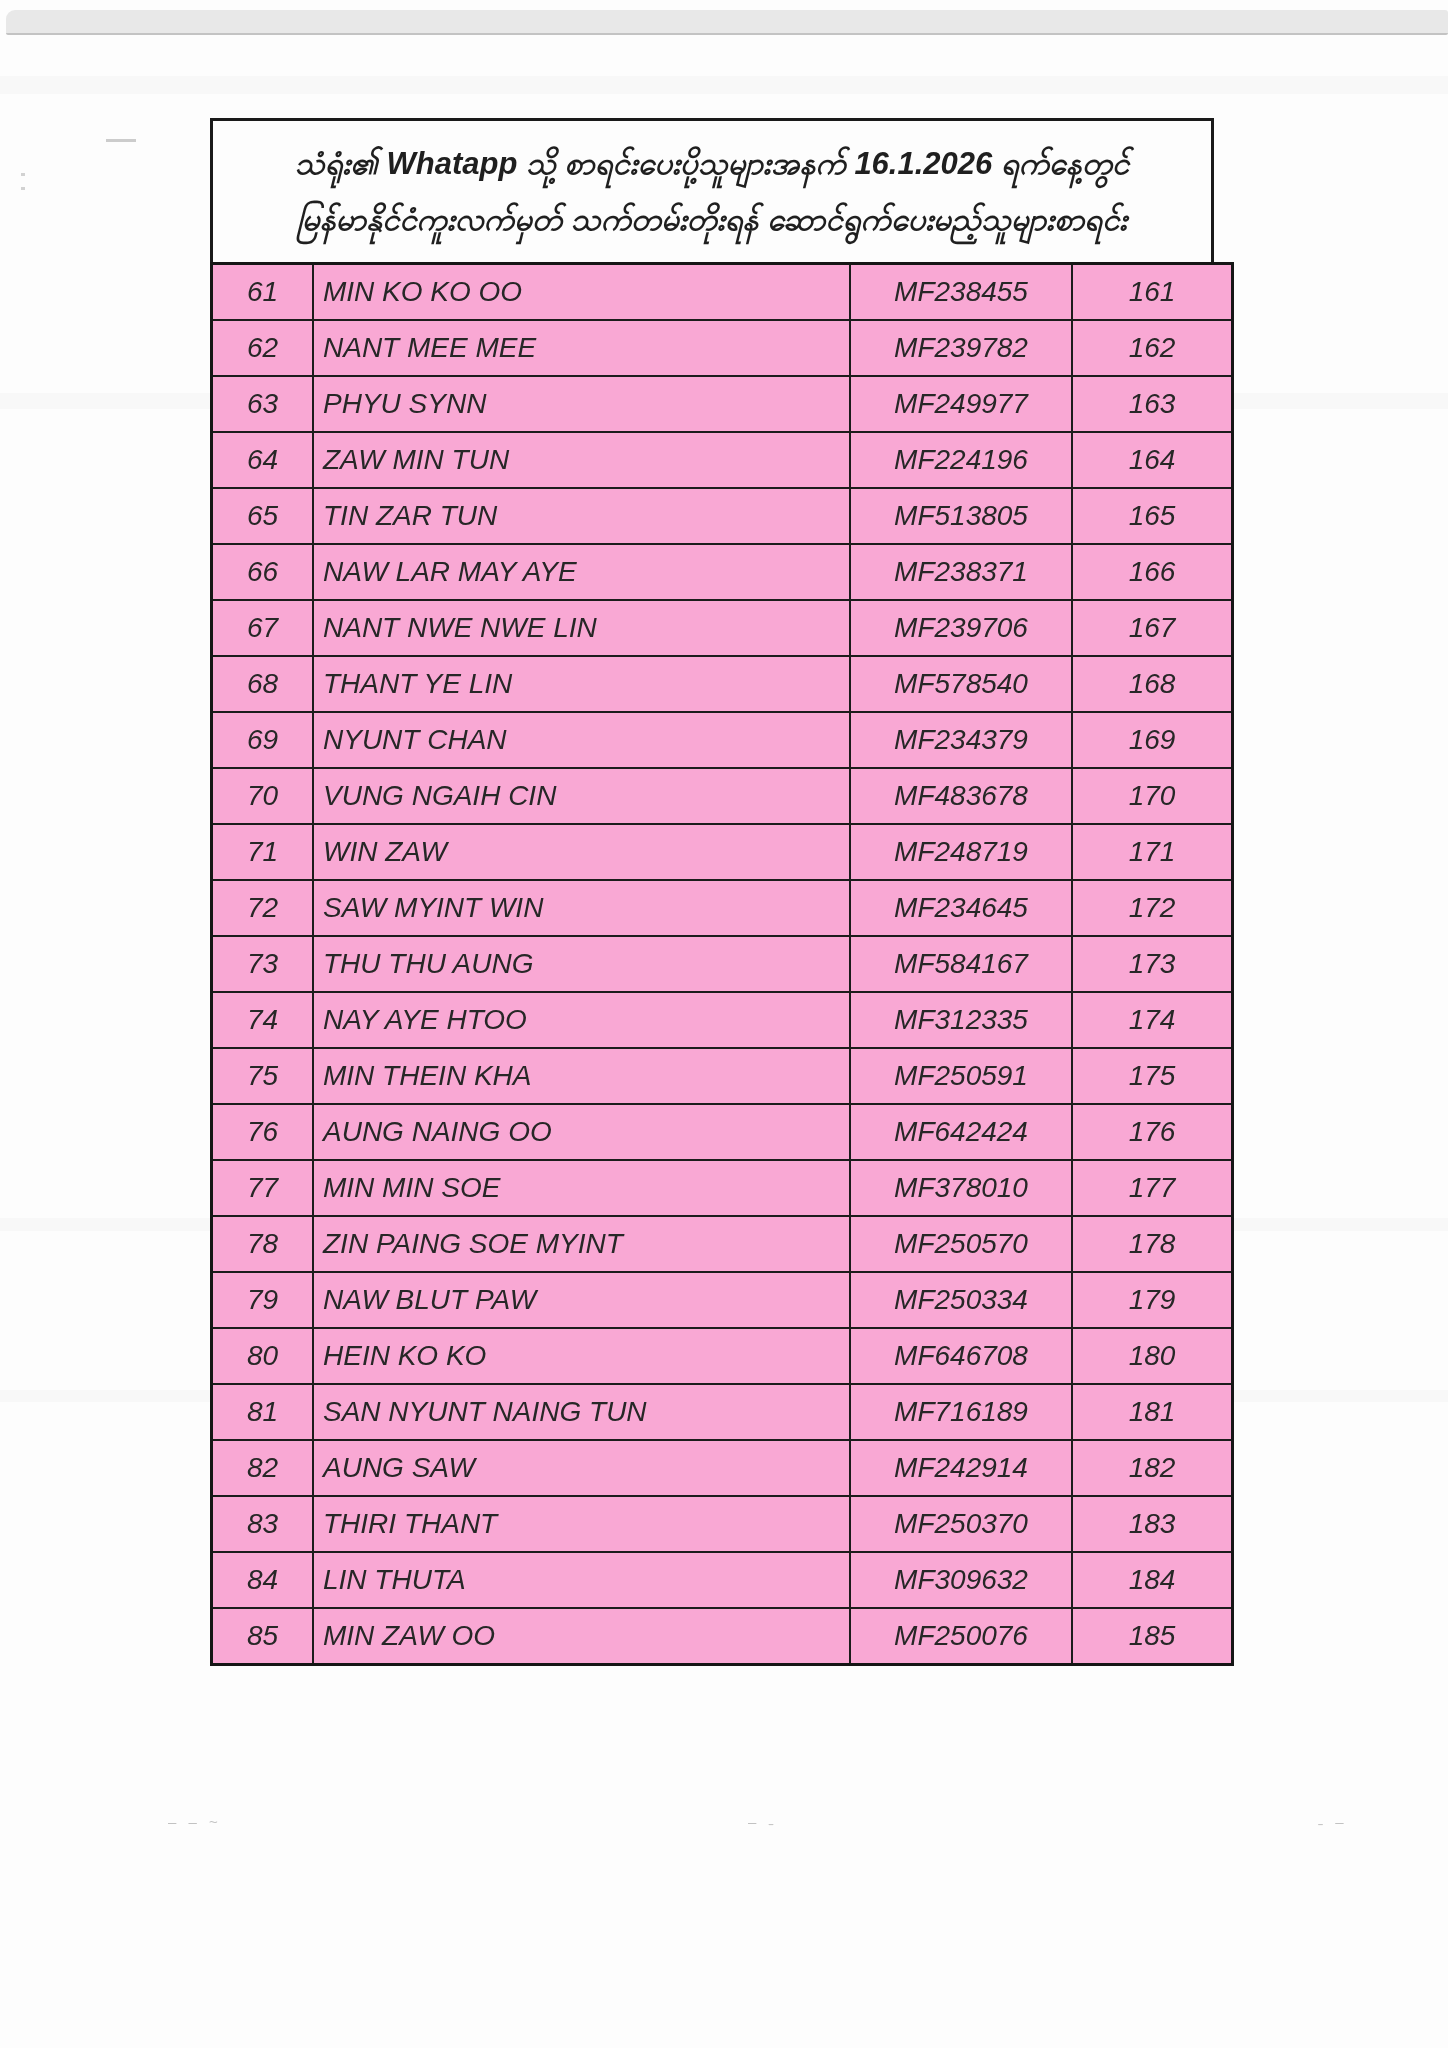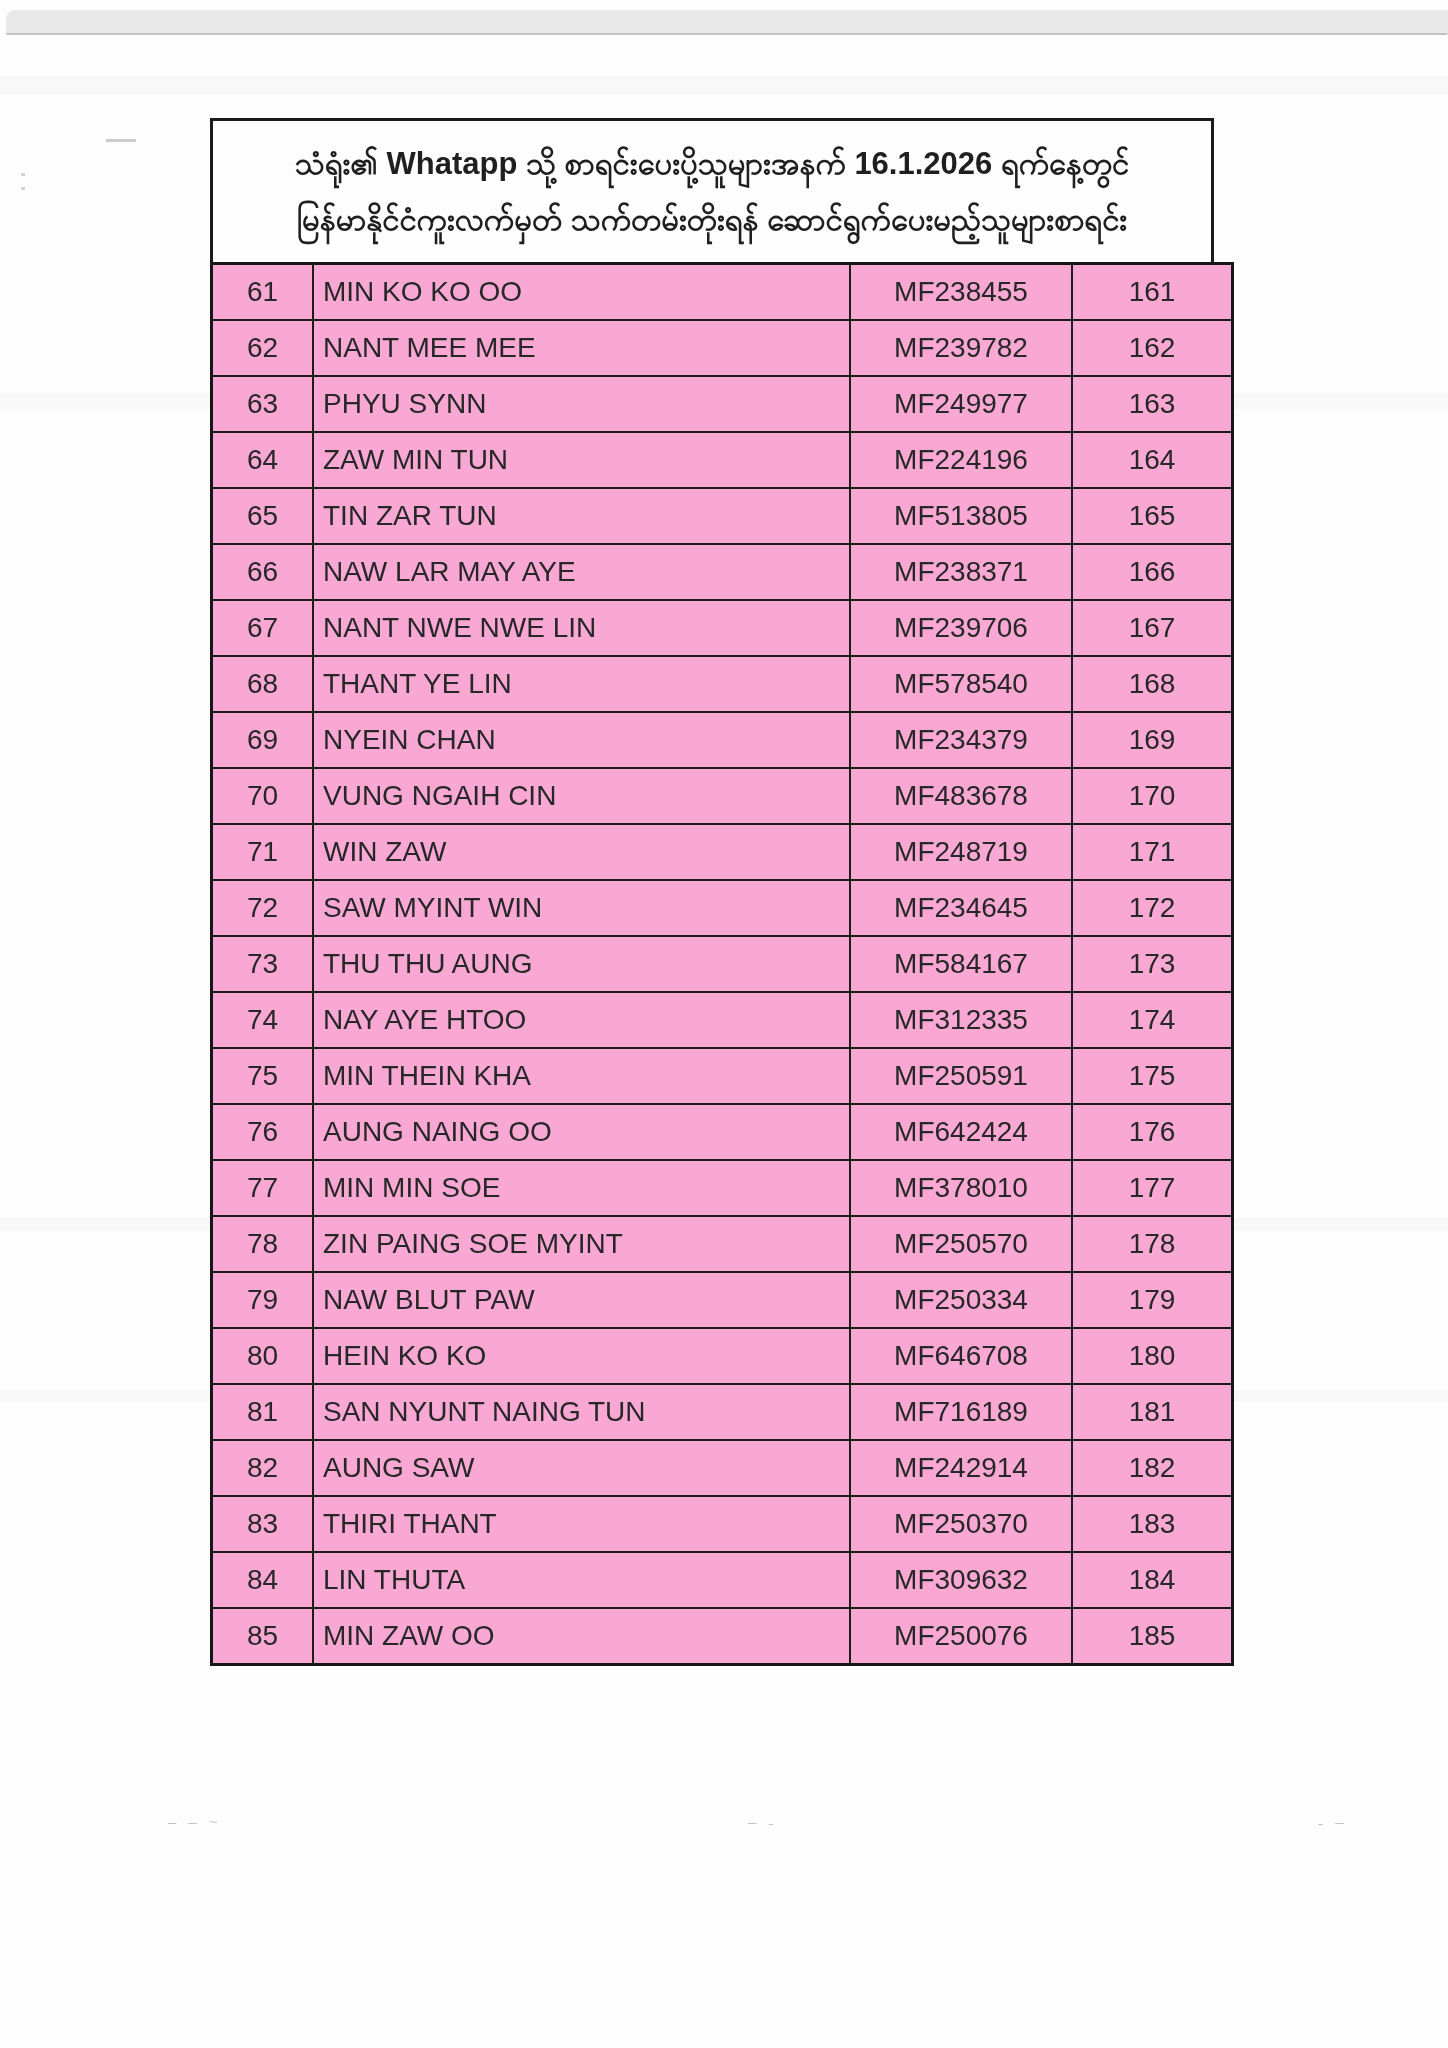--- a/index.html
+++ b/index.html
@@ -21,21 +21,21 @@
   .streak.s1{top:76px;height:18px;}
   .streak.s2{top:393px;height:16px;}
   .streak.s3{top:1218px;height:13px;}
   .streak.s4{top:1390px;height:12px;}
   
   .mark{position:absolute;color:#c2c2c2;font-size:15px;letter-spacing:4px;white-space:nowrap;}
   .dash-artifact{position:absolute;left:106px;top:139px;width:30px;height:3px;background:#ccc;}
   .dot-artifact{position:absolute;left:21px;top:173px;width:4px;height:11px;
     border-top:3px solid #d2d2d2;border-bottom:3px solid #d2d2d2;}
   
-  .doc{position:absolute;left:210px;top:118px;width:1004px;}
+  .doc{position:absolute;left:210px;top:118px;width:1004px;font-style:italic;}
   .header-box{
     box-sizing:border-box;width:100%;height:147px;
     border:3px solid #1a1a1a;background:#fdfdfd;
     display:flex;flex-direction:column;justify-content:space-evenly;align-items:center;
     padding:4px 8px;
   }
   .header-line{
     color:#1f1f1f;font-weight:bold;font-size:31px;line-height:1.2;
     text-align:center;white-space:nowrap;
   }
@@ -130,21 +130,21 @@
 
           <tr>
             <td class="c-no">68</td>
             <td class="c-name">THANT YE LIN</td>
             <td class="c-pp">MF578540</td>
             <td class="c-ser">168</td>
           </tr>
 
           <tr>
             <td class="c-no">69</td>
-            <td class="c-name">NYEIN CHAN</td>
+            <td class="c-name">NYUNT CHAN</td>
             <td class="c-pp">MF234379</td>
             <td class="c-ser">169</td>
           </tr>
 
           <tr>
             <td class="c-no">70</td>
             <td class="c-name">VUNG NGAIH CIN</td>
             <td class="c-pp">MF483678</td>
             <td class="c-ser">170</td>
           </tr>

